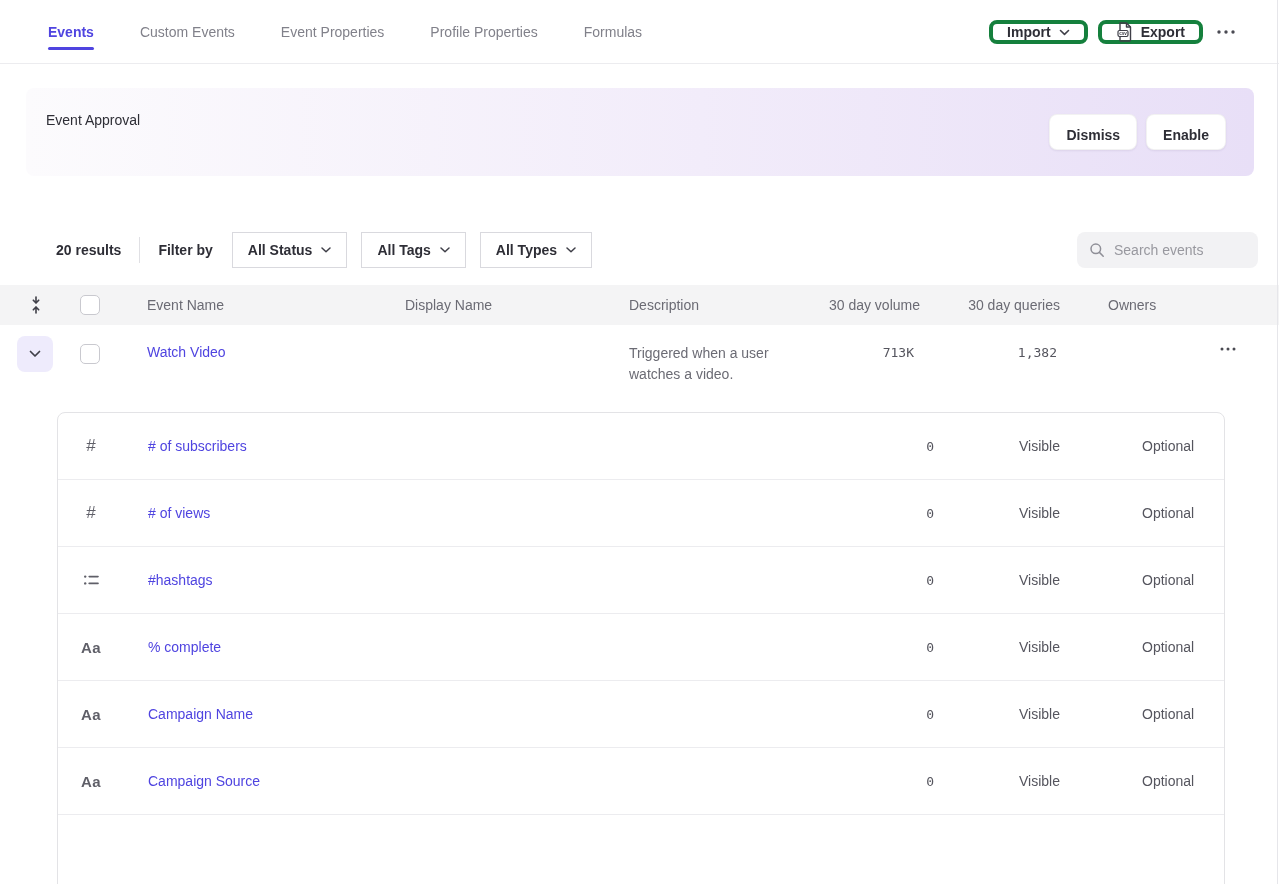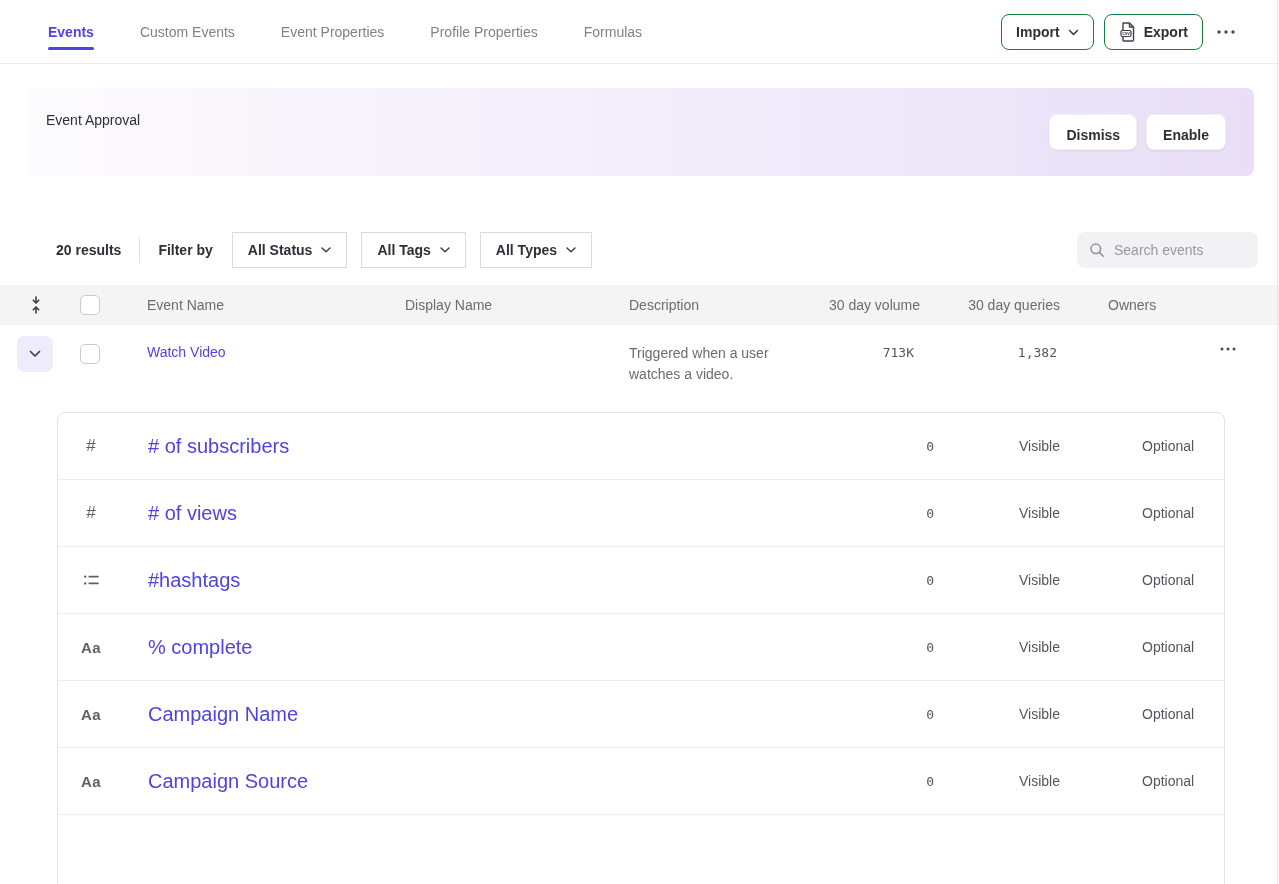--- a/index.html
+++ b/index.html
@@ -10,22 +10,22 @@
   
   .nav { position:absolute; top:0; left:0; right:0; height:64px; background:#fff;
     border-bottom:1px solid #ececef; }
   .nav-tabs { position:absolute; left:48px; top:0; height:64px; display:flex; gap:46px; align-items:center; }
   .nav-tab { position:relative; height:56px; display:flex; align-items:center;
     font-size:14px; font-weight:500; color:#81818a; cursor:pointer; }
   .nav-tab.active { color:#4f44e0; font-weight:700; }
   .tab-underline { position:absolute; left:0; right:0; bottom:10px; height:3px;
     border-radius:2px; background:#4f44e0; }
   .nav-actions { position:absolute; right:40px; top:14px; display:flex; align-items:center; gap:10px; }
-  .btn { display:flex; align-items:center; gap:8px; height:36px; padding:0 14px;
-    background:#fff; border:1px solid #15803d; border-radius:8px;
+  .btn { display:flex; align-items:center; gap:8px; height:24px; padding:0 14px;
+    background:#fff; border:4px solid #15803d; border-radius:8px;
     font-size:14px; font-weight:600; color:#2e2e36; cursor:pointer; }
   .icon-btn { width:26px; height:36px; display:flex; align-items:center; justify-content:center;
     background:transparent; border:none; cursor:pointer; }
 
   
   .banner { position:absolute; top:88px; left:26px; width:1228px; height:88px; border-radius:8px;
     background:linear-gradient(90deg,#fcfbfd 0%,#f2ecfa 55%,#e8dff7 100%); }
   .banner-title { position:absolute; left:20px; top:24px; font-size:14px; font-weight:400; color:#2e2e36; }
   .banner-sub { position:absolute; left:20px; top:47px; font-size:13px; color:#6f6f78; }
   .banner-actions { position:absolute; right:28px; top:26px; display:flex; gap:9px; }
@@ -80,21 +80,21 @@
   .segment { display:flex; align-items:center; padding:0 18px; font-size:14px;
     font-weight:500; color:#8b8b92; cursor:pointer; background:#fff; border:none; }
   .segment.active { background:#f4f4f5; color:#2e2e36; font-weight:700;
     border-right:1px solid #e2e2e6; }
   .prop-row { position:relative; height:67px; border-bottom:1px solid #ececef; }
   .prop-icon { position:absolute; left:20px; top:50%; transform:translateY(-50%);
     width:26px; display:flex; align-items:center; justify-content:center; }
   .type-glyph { font-size:17px; color:#5f5f68; }
   .type-glyph-aa { font-size:15px; font-weight:600; color:#5f5f68; letter-spacing:0.5px; }
   .prop-name { position:absolute; left:90px; top:50%; transform:translateY(-50%);
-    font-size:20px; color:#4f44e0; text-decoration:none; cursor:pointer; }
+    font-size:14px; color:#4f44e0; text-decoration:none; cursor:pointer; }
   .prop-queries { position:absolute; left:776px; width:100px; text-align:right;
     top:50%; transform:translateY(-50%); }
   .prop-visibility { position:absolute; left:961px; top:50%; transform:translateY(-50%);
     font-size:14px; color:#55555e; }
   .prop-requirement { position:absolute; left:1084px; top:50%; transform:translateY(-50%);
     font-size:14px; color:#55555e; }
 
   .window-edge { position:absolute; right:1px; top:0; bottom:0; width:1px; background:#e6e6ea; }
   svg { display:block; }
 </style>

